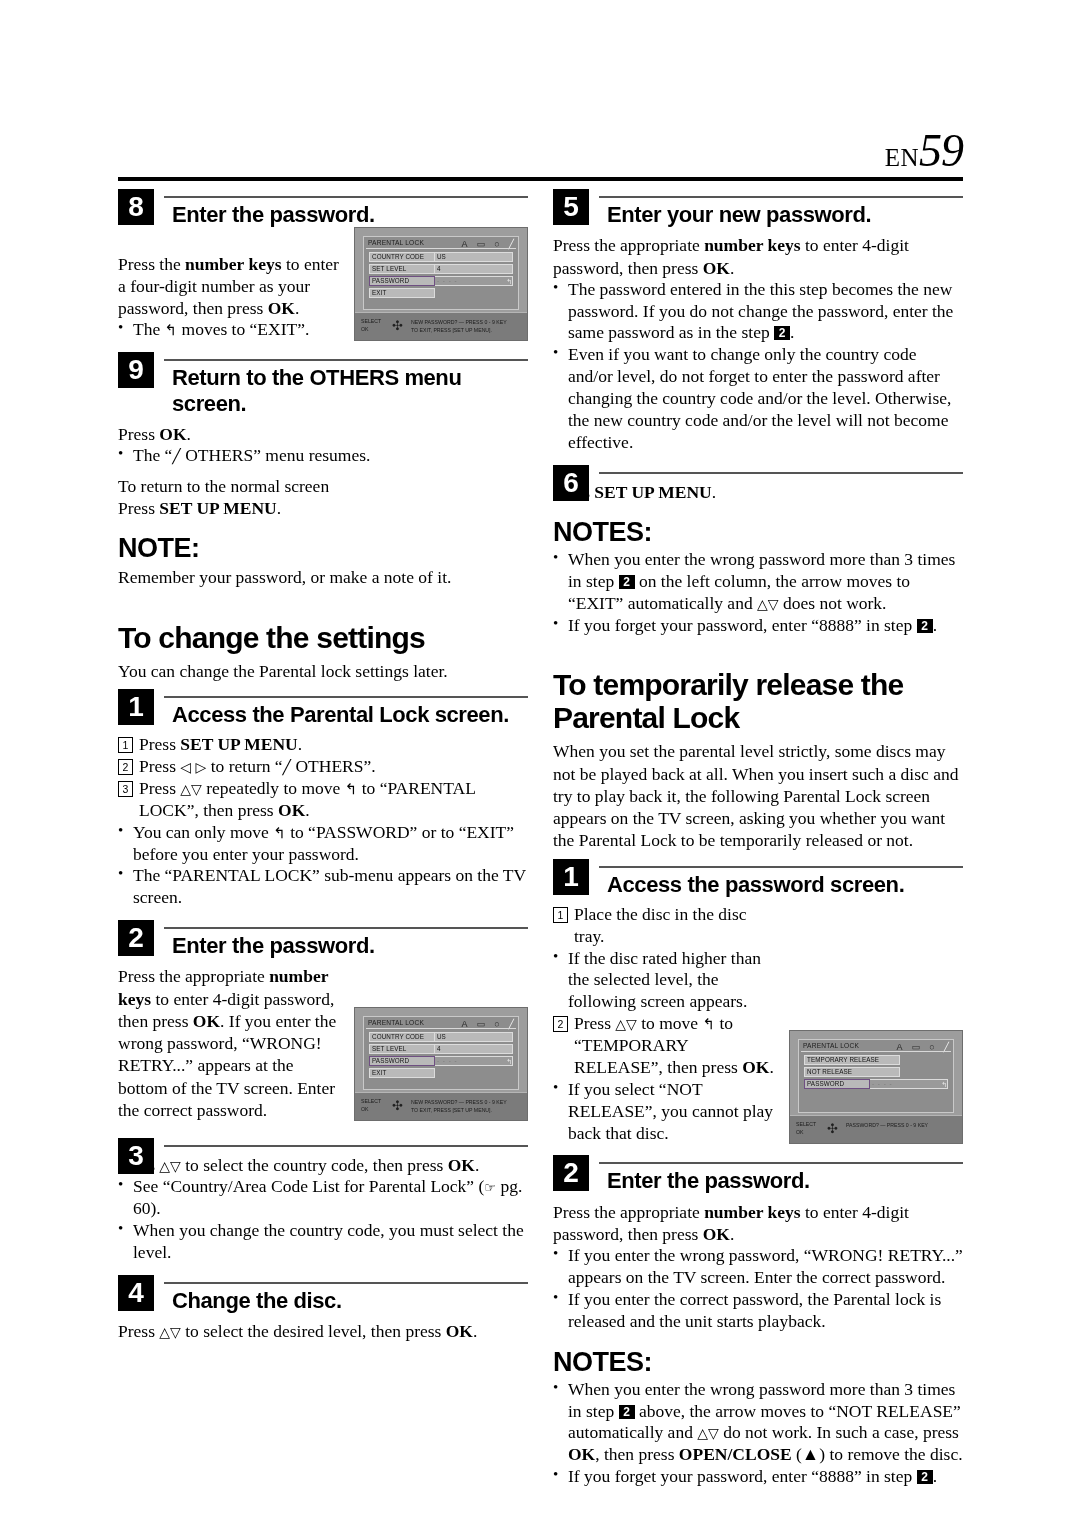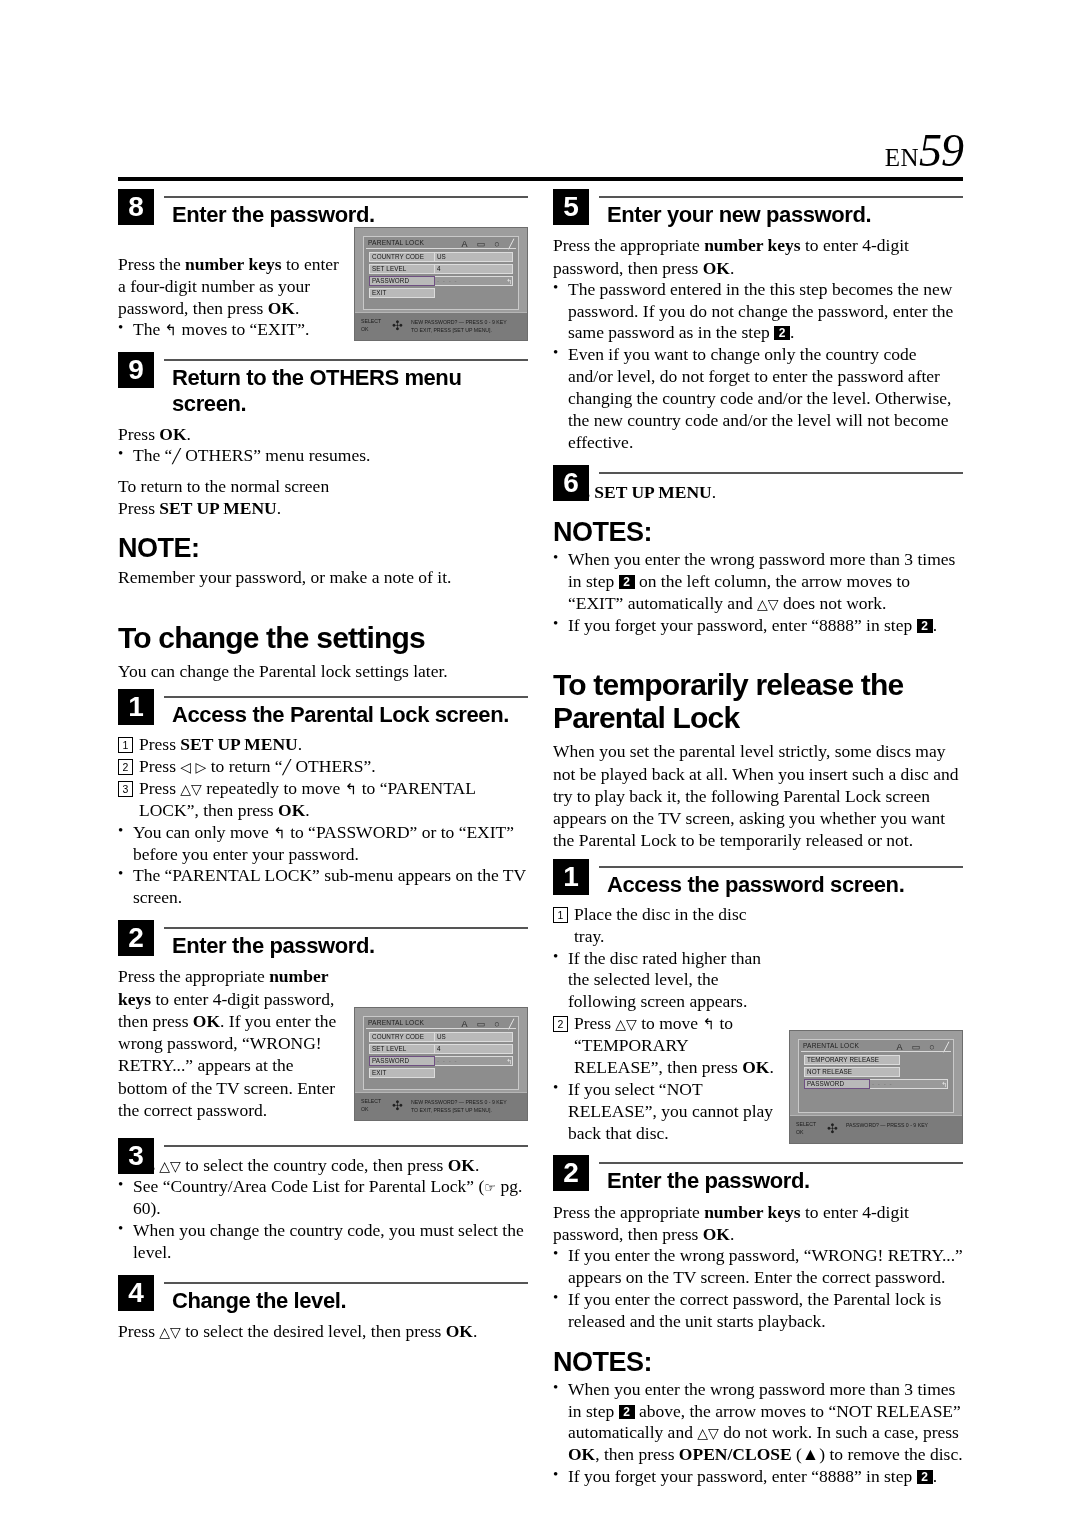--- a/index.html
+++ b/index.html
@@ -491,21 +491,21 @@
           <li>When you change the country code, you must select the level.</li>
         </ul>
       </div>
     </div>
 
     <div class="spacer-14"></div>
 
     <div class="step">
       <div class="step-head">
         <div class="step-badge">4</div>
-        <div class="step-title">Change the level.</div>
+        <div class="step-title">Change the disc.</div>
       </div>
       <div class="body-text">
         <span>Press </span><span class="mini">△▽</span><span> to select the desired level, then press </span><span class="b">OK</span><span>.</span>
       </div>
     </div>
 
   </div>
 
   <div class="col col-right">
 

